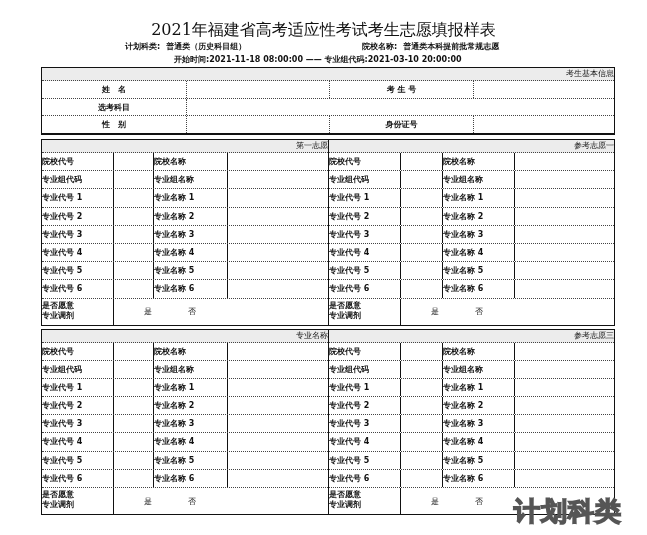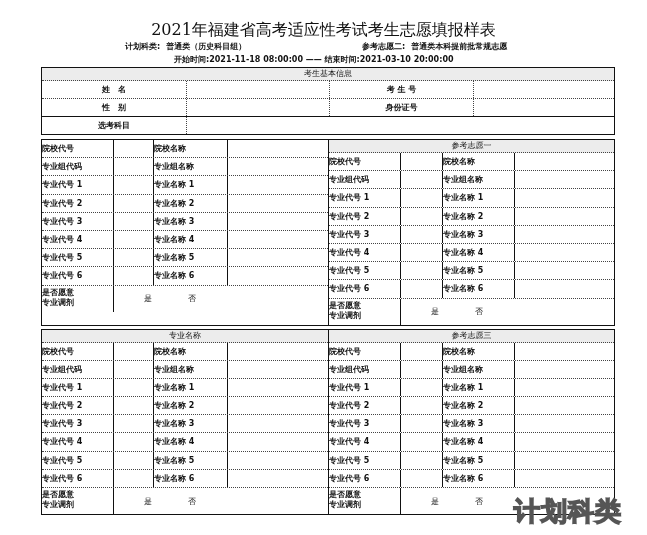--- a/index.html
+++ b/index.html
@@ -4,21 +4,21 @@
 <style>
   html, body { margin:0; padding:0; background:#ffffff; }
   body { width:647px; height:535px; position:relative; overflow:hidden;
          font-family:"DejaVu Sans", "Liberation Sans", sans-serif; color:#111; }
   .title { position:absolute; left:0; top:20px; width:647px; text-align:center;
            font-family:"DejaVu Serif","Liberation Serif",serif; font-size:16px; font-weight:normal; letter-spacing:0px; }
   .meta { position:absolute; font-size:8px; font-weight:bold; white-space:nowrap; }
   .meta .v { margin-left:6px; }
   .wrap { position:absolute; left:41px; top:67px; width:574px; }
   .sec { border:1.5px solid #111; box-sizing:border-box; width:574px; }
-  .band { background:#ececec; height:12px; line-height:12px; text-align:center; font-size:8px;
+  .band { background:#ececec; height:12px; line-height:12px; text-align:right; font-size:8px;
           border-bottom:1px dotted #444; }
   .row { display:flex; height:18px; border-bottom:1px dotted #444; box-sizing:border-box; }
   .row:last-child { border-bottom:none; }
   .cell { box-sizing:border-box; font-size:8px; font-weight:bold; line-height:17px; white-space:nowrap; overflow:hidden; }
   .cell.c { text-align:center; }
   .dl { border-left:1px dotted #444; }
   .grid { display:flex; width:574px; border:1.5px solid #111; box-sizing:border-box; border-top:none; }
   .half { width:287px; box-sizing:border-box; }
   .half + .half { border-left:1.5px solid #111; }
   .vrow { display:flex; height:18.2px; border-bottom:1px dotted #444; box-sizing:border-box; }
@@ -31,52 +31,53 @@
 </style>
 </head>
 <body>
 
 <div class="title">2021年福建省高考适应性考试考生志愿填报样表</div>
 
 <div class="meta" style="left:125px; top:41px;">
   <span>计划科类:</span><span class="v">普通类（历史科目组）</span>
 </div>
 <div class="meta" style="left:362px; top:41px;">
-  <span>参考志愿二:</span><span class="v">普通类本科提前批常规志愿</span>
+  <span>院校名称:</span><span class="v">普通类本科提前批常规志愿</span>
 </div>
 <div class="meta" style="left:174px; top:54px;">
   <span>开始时间:</span><span>2021-11-18 08:00:00</span>
   <span>——</span>
-  <span>结束时间:</span><span>2021-03-10 20:00:00</span>
+  <span>专业组代码:</span><span>2021-03-10 20:00:00</span>
 </div>
 
 <div class="wrap">
   <div class="sec">
     <div class="band">考生基本信息</div>
     <div class="row">
       <div class="cell c" style="width:144px">姓　名</div>
       <div class="cell dl" style="width:143px"></div>
       <div class="cell c dl" style="width:144px">考 生 号</div>
       <div class="cell dl" style="width:140px"></div>
     </div>
+    <div class="row" style="height:17px;">
+      <div class="cell c" style="width:144px">选考科目</div>
+      <div class="cell dl" style="width:427px"></div>
+    </div>
     <div class="row" style="border-bottom:1.5px solid #111;">
       <div class="cell c" style="width:144px">性　别</div>
       <div class="cell dl" style="width:143px"></div>
       <div class="cell c dl" style="width:144px">身份证号</div>
       <div class="cell dl" style="width:140px"></div>
     </div>
-    <div class="row" style="height:17px;">
-      <div class="cell c" style="width:144px">选考科目</div>
-      <div class="cell dl" style="width:427px"></div>
-    </div>
   </div>
 
   <div style="height:4px"></div>
   <div class="grid" style="border-top:1.5px solid #111;">
     <div class="half">
+      <div class="band">第一志愿</div>
       <div class="vrow">
         <div class="cell" style="width:72px;border-right:1px solid #111">院校代号</div>
         <div class="cell" style="width:40px;border-right:1px solid #111"></div>
         <div class="cell" style="width:74px;border-right:1px solid #111">院校名称</div>
         <div class="cell" style="flex:1"></div>
       </div>
       <div class="vrow">
         <div class="cell" style="width:72px;border-right:1px solid #111">专业组代码</div>
         <div class="cell" style="width:40px;border-right:1px solid #111"></div>
         <div class="cell" style="width:74px;border-right:1px solid #111">专业组名称</div>

